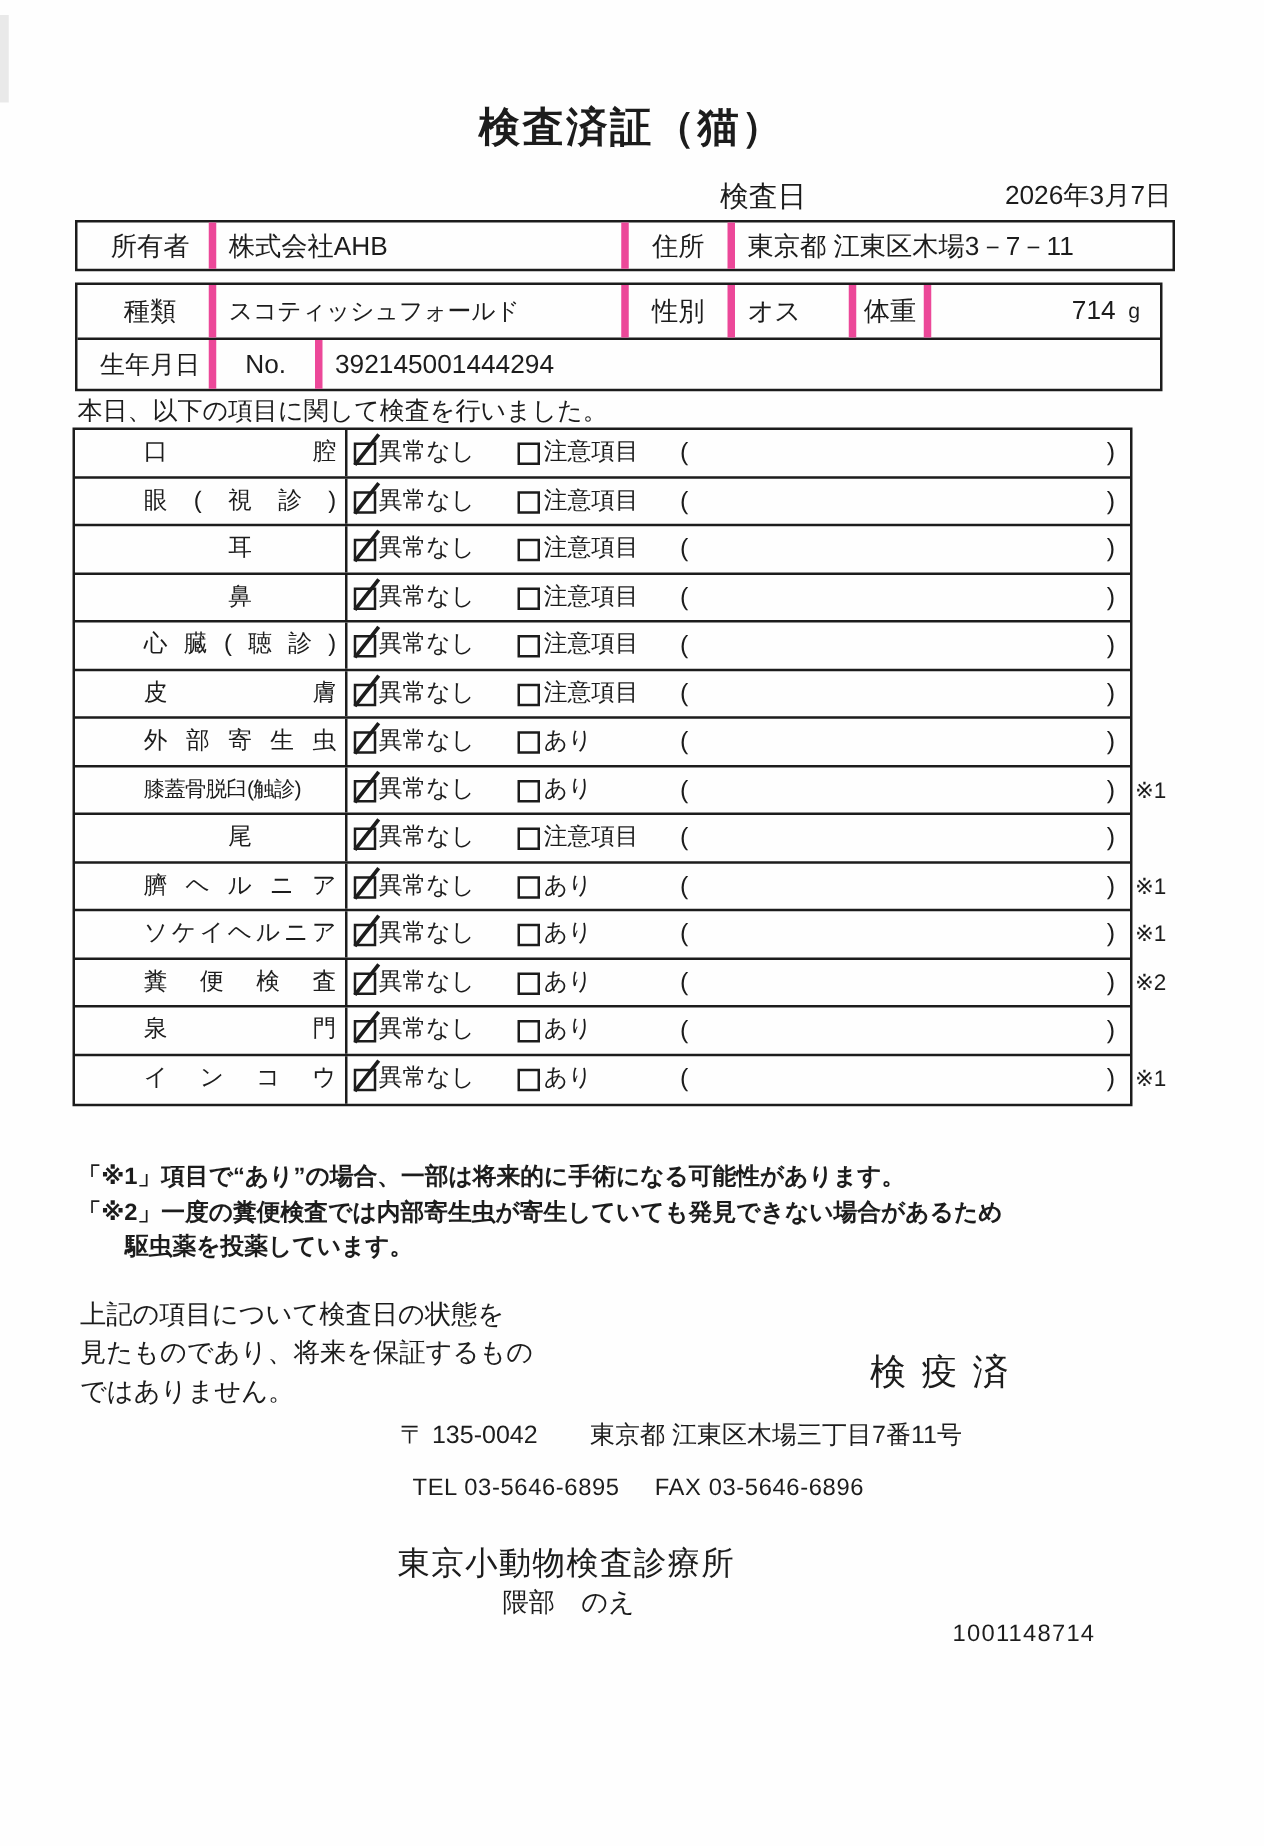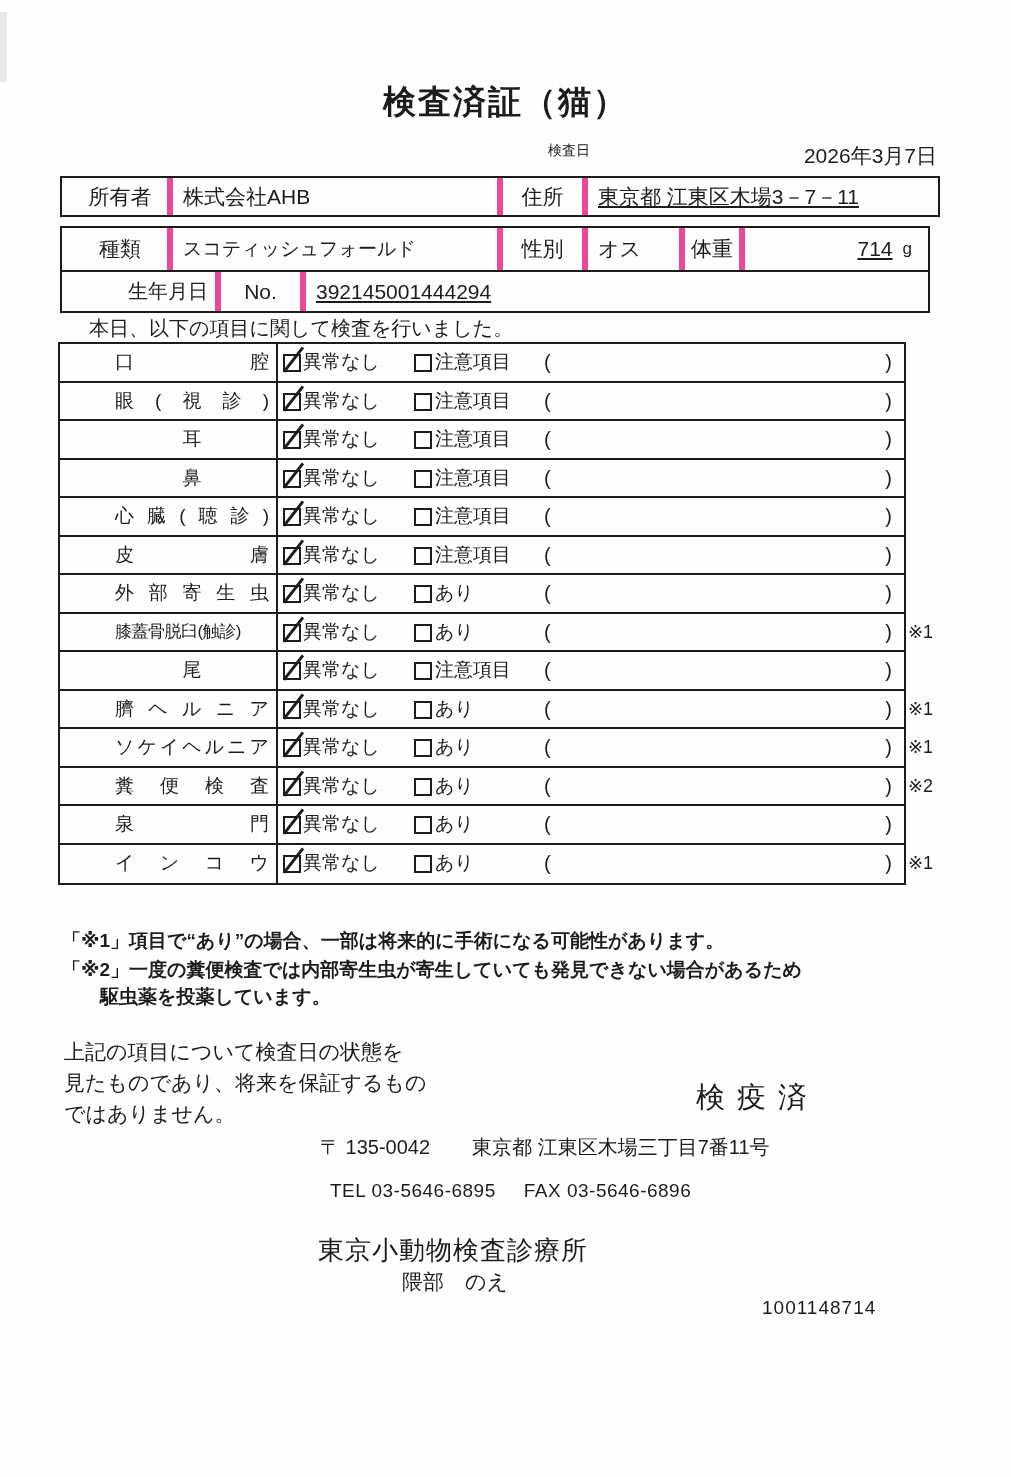--- a/index.html
+++ b/index.html
@@ -5,38 +5,38 @@
   html,body{margin:0;padding:0;background:#ffffff;}
   .page{
     position:relative;width:1011px;height:1477px;background:#fefefe;
     font-family:"Liberation Sans","DejaVu Sans",sans-serif;color:#1c1c1c;overflow:hidden;
   }
   .scan-artifact{position:absolute;left:0;top:12px;width:7px;height:70px;background:#e9e9e9;}
 
   .title{position:absolute;top:80px;left:0;width:100%;text-align:center;
     font-size:33px;font-weight:bold;letter-spacing:2px;}
 
-  .insp-label{position:absolute;left:548px;top:142px;font-size:14px;}
+  .insp-label{position:absolute;left:576px;top:142px;font-size:23px;}
   .insp-date{position:absolute;left:795px;top:142px;width:142px;text-align:right;font-size:21px;}
 
   .tbl{position:absolute;border:2px solid #1c1c1c;box-sizing:border-box;}
   .trow{display:flex;}
   .trow + .trow{border-top:2px solid #1c1c1c;}
   .cell{display:flex;align-items:center;box-sizing:border-box;border-left:6px solid #ec4899;
     font-size:21px;overflow:hidden;}
   .cell:first-child{border-left:none;padding-left:11px;}
   .cell.center{justify-content:center;}
   .cell.pad{padding-left:10px;}
   .w105{width:105px;flex:0 0 105px;} .w330{width:330px;flex:0 0 330px;}
   .w85{width:85px;flex:0 0 85px;} .w97{width:97px;flex:0 0 97px;}
-  .w60{width:60px;flex:0 0 60px;} .grow{flex:1;text-decoration:underline;}
+  .w60{width:60px;flex:0 0 60px;} .grow{flex:1;}
   .weight-cell{justify-content:flex-end;padding-right:16px;gap:10px;}
   .weight-unit{font-size:17px;}
 
-  .intro{position:absolute;left:62px;top:315px;font-size:20px;margin-left:27px;}
+  .intro{position:absolute;left:62px;top:315px;font-size:20px;}
 
   .cl-table{position:absolute;left:58px;top:342px;width:848px;border:2px solid #1c1c1c;box-sizing:border-box;}
   .cl-row{position:relative;display:flex;height:38.5px;box-sizing:border-box;border-bottom:2px solid #1c1c1c;}
   .cl-row:last-child{border-bottom:none;}
   .cl-label{width:170px;flex:0 0 170px;border-right:2px solid #1c1c1c;box-sizing:border-box;
     font-size:19px;line-height:36px;padding:0 7px;overflow:hidden;margin-left:48px;}
   .align-justify{text-align:justify;text-align-last:justify;}
   .align-center{text-align:center;text-align-last:center;}
   .align-left{text-align:left;text-align-last:left;}
   .cl-label.small{font-size:17px;letter-spacing:-0.5px;}
@@ -89,21 +89,21 @@
       <div class="cell pad w330" style="font-size:19px;">スコティッシュフォールド</div>
       <div class="cell center w85">性別</div>
       <div class="cell pad w97">オス</div>
       <div class="cell center w60">体重</div>
       <div class="cell grow weight-cell">
         <span>714</span>
         <span class="weight-unit">g</span>
       </div>
     </div>
     <div class="trow" style="height:39px;">
-      <div class="cell center w105" style="font-size:20px;margin-left:48px;">生年月日</div>
+      <div class="cell center w105" style="font-size:20px;">生年月日</div>
       <div class="cell center w85">No.</div>
       <div class="cell pad grow">392145001444294</div>
     </div>
   </div>
 
   <div class="intro">本日、以下の項目に関して検査を行いました。</div>
 
   <div class="cl-table">
       <div class="cl-row">
         <div class="cl-label align-justify">口腔</div>

